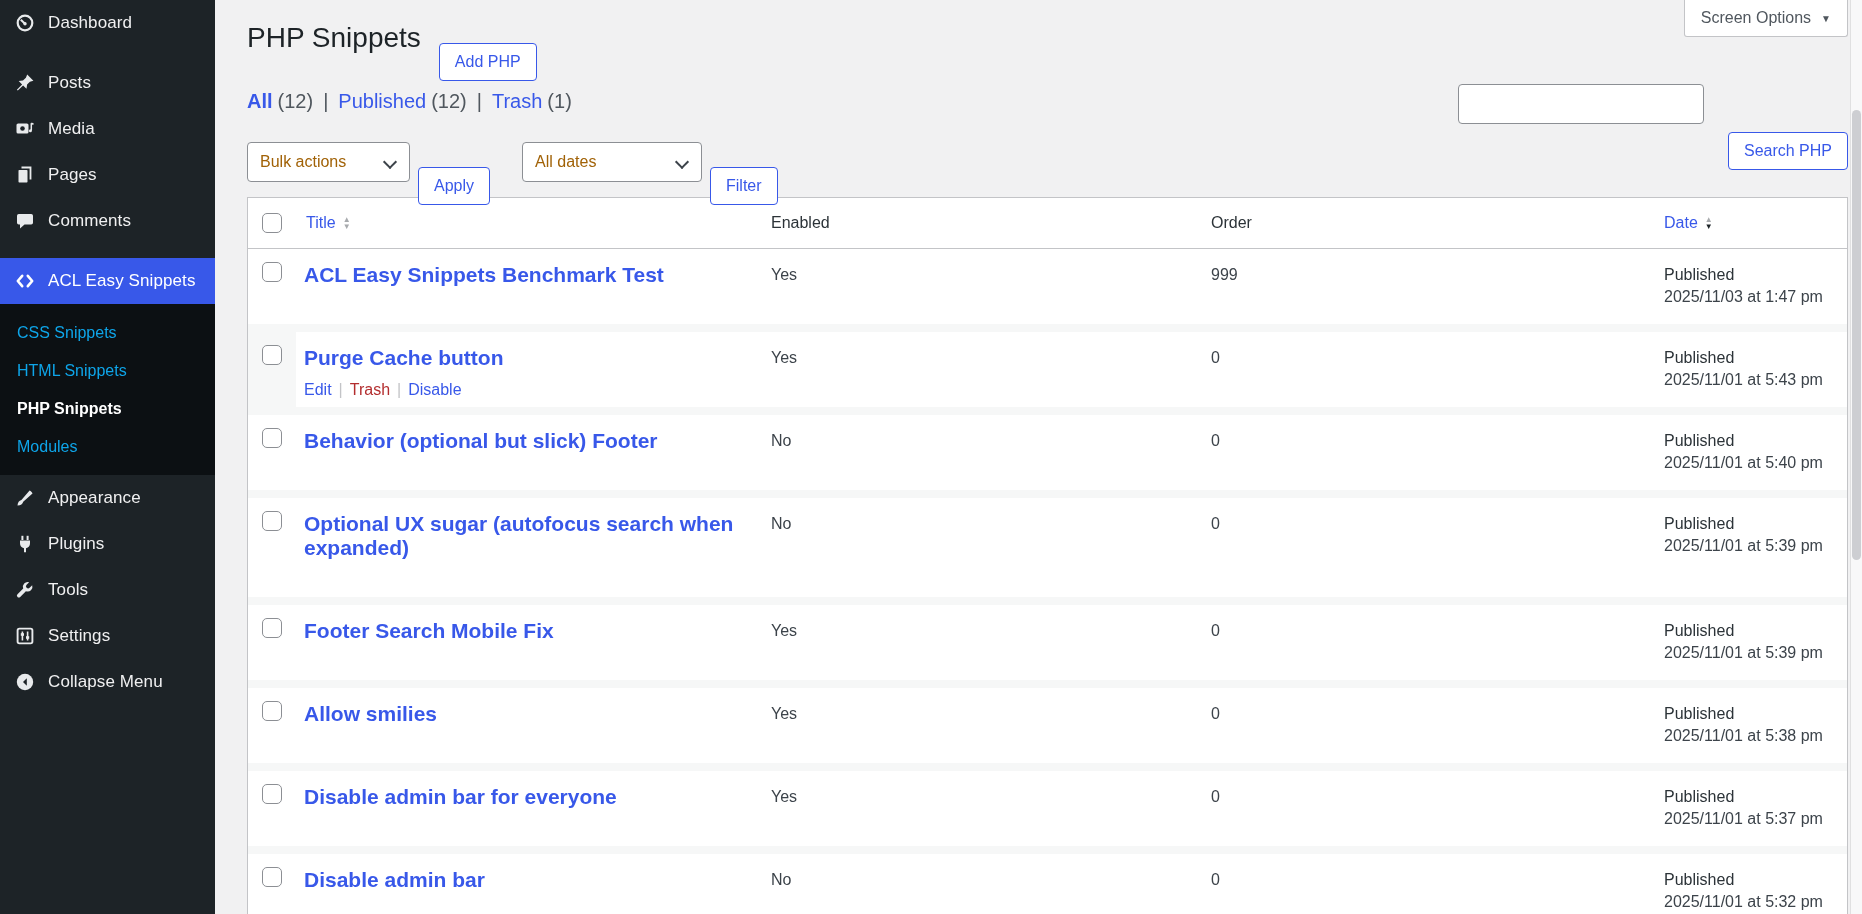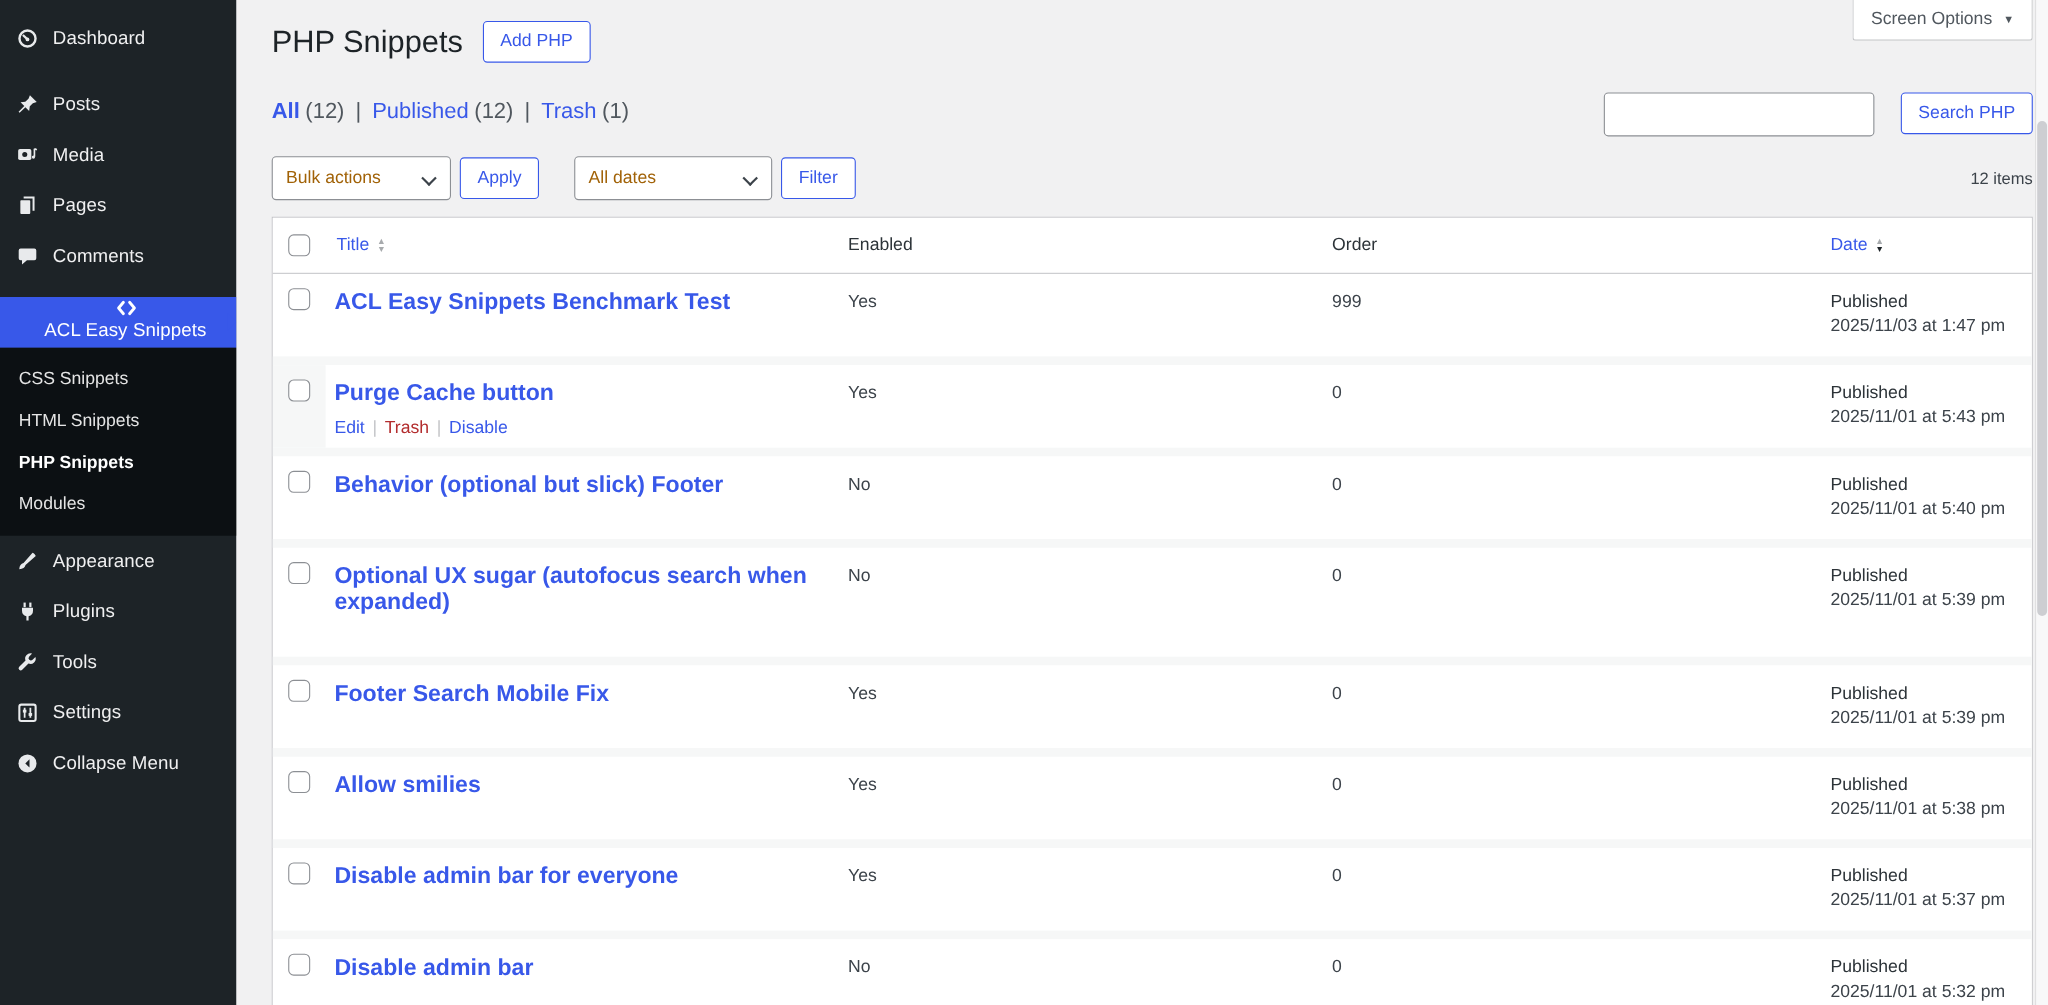--- a/index.html
+++ b/index.html
@@ -1,47 +1,47 @@
 <!DOCTYPE html>
 <html><head>
 <meta charset="utf-8">
 <style>
   * { margin:0; padding:0; box-sizing:border-box; }
   html,body { font-family:"Liberation Sans", sans-serif; }
   .screen { position:relative; width:1862px; height:914px; overflow:hidden; background:#f1f1f2; }
 
   
   .sidebar { position:absolute; left:0; top:0; width:215px; height:914px; background:#1d2327; color:#f0f0f1; }
-  #admin-menu { padding-top:12px; }
+  #admin-menu { padding-top:0; }
   .menu-sep { height:14px; }
   .menu-item { position:relative; height:46px; display:flex; align-items:center; cursor:pointer; }
   .mi-icon { width:20px; height:20px; margin-left:15px; color:#e8eaec; display:inline-flex; }
   .mi-icon svg { width:20px; height:20px; }
   .mi-label { margin-left:13px; font-size:17px; font-weight:500; color:#f0f0f1; letter-spacing:.1px; }
-  .menu-item.active { background:#3858e9;flex-direction:column; }
+  .menu-item.active { background:#3858e9; }
   .menu-item.active .mi-label, .menu-item.active .mi-icon { color:#fff; }
   .menu-item.active::after { content:""; position:absolute; right:-8px; top:50%; margin-top:-8px;
       border:8px solid transparent; border-left-color:#3858e9; }
   .submenu { background:#0c1013; padding:10px 0 9px 0; }
-  .submenu-item { height:38px; display:flex; align-items:center; padding-left:17px; font-size:16px; color:#e5e5e5; cursor:pointer; }
+  .submenu-item { height:38px; display:flex; align-items:center; padding-left:17px; font-size:16px; color:#0ea5e9; cursor:pointer; }
   .submenu-item.current { color:#fff; font-weight:700; }
 
   
   .main { position:absolute; left:215px; top:0; right:0; bottom:0; background:#f1f1f2; }
 
   .screen-options { position:absolute; top:0; right:14px; height:37px; background:#fff;
       border:1px solid #c3c4c7; border-top:none; border-radius:0 0 3px 3px;
       display:flex; align-items:center; gap:10px; padding:0 16px; color:#50575e; font-size:16px; cursor:pointer; }
   .so-caret { font-size:10px; color:#50575e; }
 
   .title-row { display:flex; align-items:center; gap:18px; padding:18px 0 0 32px; height:58px; }
   h1.page-title { font-size:28px; font-weight:400; color:#1d2327; }
   .btn { display:inline-flex; align-items:center; justify-content:center; height:38px; padding:4px 15px;
       background:#fff; border:1px solid #3858e9; border-radius:4px; color:#3858e9; font-size:16px;
-      cursor:pointer; text-decoration:none; white-space:nowrap; }
+      cursor:pointer; text-decoration:none; white-space:nowrap;margin-top:48px; }
 
   .filters-row { margin:32px 0 0 32px; font-size:20px; height:22px; display:flex; align-items:center; }
   .filter-group a.filter-link { color:#3858e9; text-decoration:none; cursor:pointer; }
   .filter-group .current-link { color:#000; font-weight:700; }
   .filter-count { color:#50575e; margin-left:5px; }
   .filter-pipe { color:#50575e; margin:0 10px; }
 
   .search-box { position:absolute; top:84px; right:14px; display:flex; gap:24px; }
   .search-input { width:246px; height:40px; border:1px solid #8c8f94; border-radius:4px; background:#fff;
       font-size:16px; padding:0 10px; color:#2c3338; }

